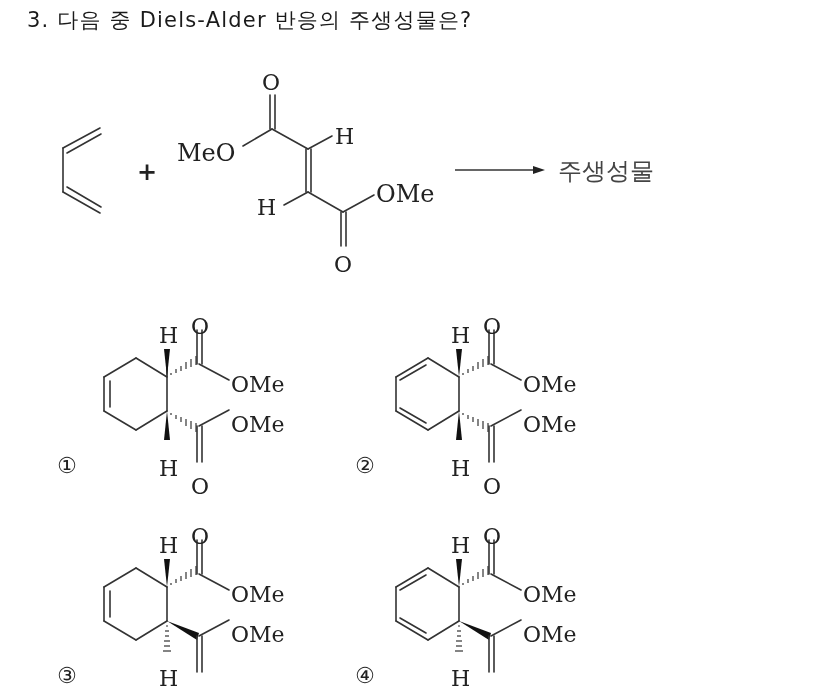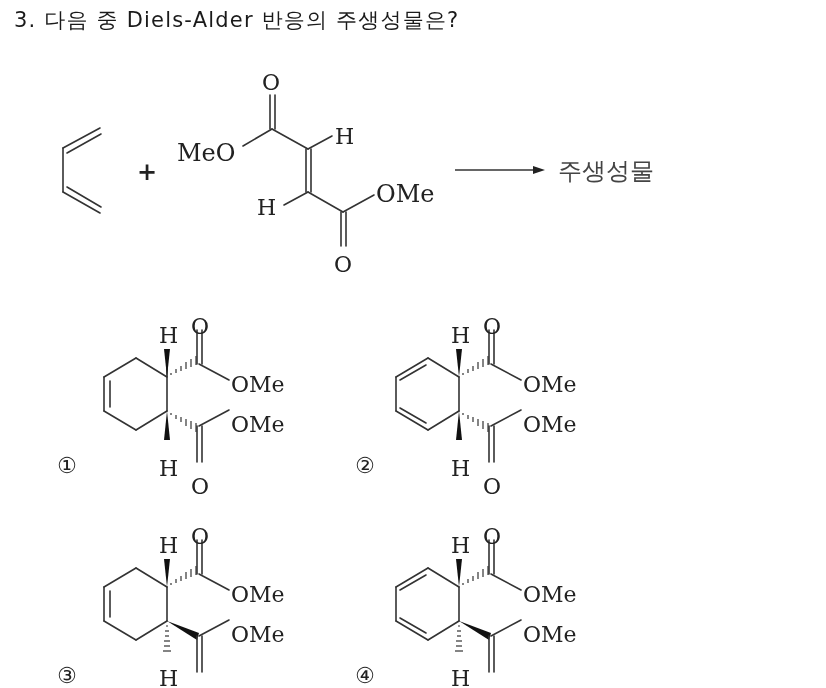--- a/index.html
+++ b/index.html
@@ -1,18 +1,18 @@
 <!DOCTYPE html>
 <html><head>
 <meta charset="utf-8">
 <style>
   html, body { margin: 0; padding: 0; background: #ffffff; }
   body { width: 826px; height: 688px; position: relative; overflow: hidden;
          font-family: "DejaVu Sans", sans-serif; color: #111; }
-  .question-title { position: absolute; left: 14px; top: 6px; font-size: 21px;
+  .question-title { position: absolute; left: 27px; top: 6px; font-size: 21px;
          letter-spacing: 1.2px; font-family: "DejaVu Sans", sans-serif; color: #1a1a1a; }
   svg { position: absolute; left: 0; top: 0; }
   .chem { font-family: "DejaVu Serif", "Liberation Serif", serif; fill: #222; }
   .num { font-family: "DejaVu Sans", sans-serif; fill: #222; }
   .bond { stroke: #333; stroke-width: 1.6; fill: none; stroke-linecap: round; }
 </style>
 </head>
 <body>
 
 <div class="question-title">3. 다음 중 Diels-Alder 반응의 주생성물은?</div>

